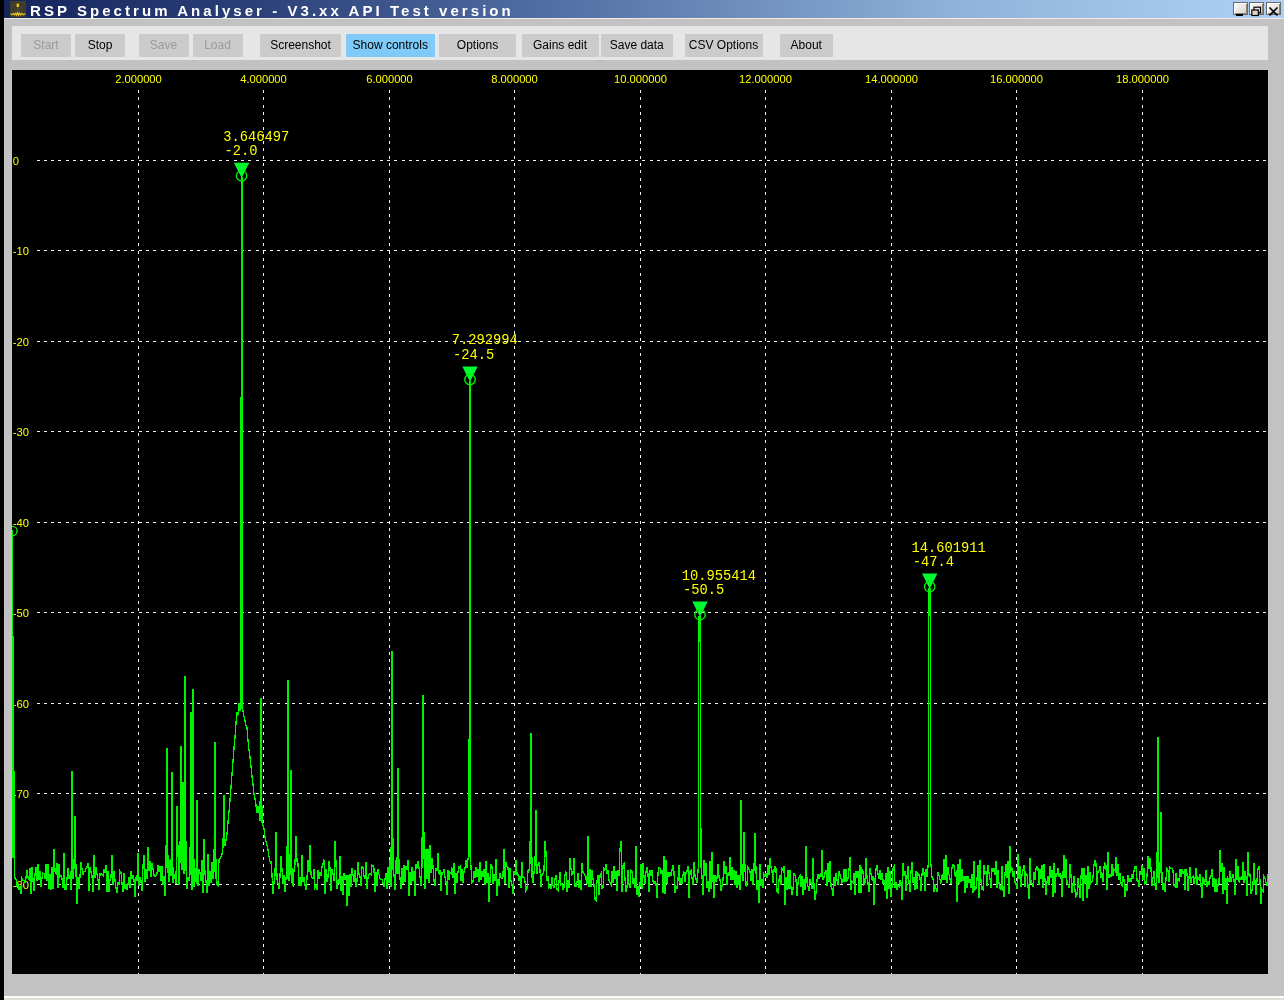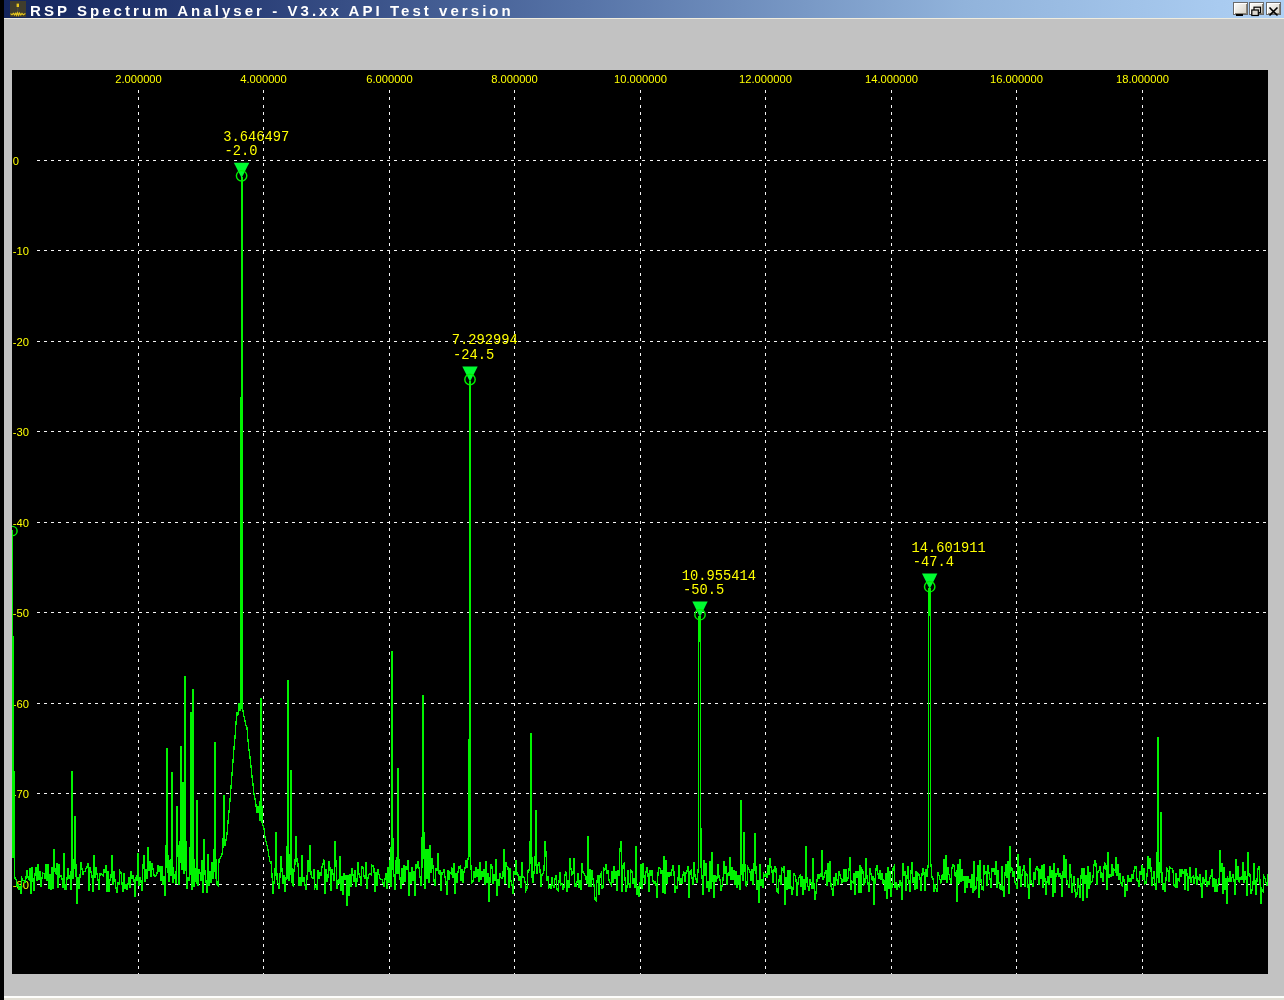--- a/index.html
+++ b/index.html
@@ -41,20 +41,33 @@
         </svg></div>
   <div class="wb" style="left:1245px"><svg width="13" height="11" viewBox="0 0 13 11">
           <rect x="4" y="1.2" width="6.5" height="5.5" fill="none" stroke="#000" stroke-width="1.2"></rect>
           <rect x="1.8" y="4" width="6.5" height="5.5" fill="#dcd8d0" stroke="#000" stroke-width="1.2"></rect>
         </svg></div>
   <div class="wb" style="left:1262px"><svg width="13" height="11" viewBox="0 0 13 11">
           <path d="M2.5,1.5 L10.5,9.5 M10.5,1.5 L2.5,9.5" stroke="#000" stroke-width="1.6"></path>
         </svg></div>
 </div>
 <div id="tline"></div>
+<div id="toolbar">
+<div class="btn dis" style="left:9px;width:50px">Start</div>
+<div class="btn" style="left:63px;width:50px">Stop</div>
+<div class="btn dis" style="left:126.5px;width:50px">Save</div>
+<div class="btn dis" style="left:180.5px;width:50px">Load</div>
+<div class="btn" style="left:248px;width:81px">Screenshot</div>
+<div class="btn sel" style="left:333.5px;width:89.5px">Show controls</div>
+<div class="btn" style="left:427px;width:77px">Options</div>
+<div class="btn" style="left:509.5px;width:77px">Gains edit</div>
+<div class="btn" style="left:589px;width:71.5px">Save data</div>
+<div class="btn" style="left:672.5px;width:78px">CSV Options</div>
+<div class="btn" style="left:767.5px;width:53.5px">About</div>
+</div>
 <svg id="plot" width="1256" height="904" viewBox="0 0 1256 904">
 <rect x="0" y="0" width="1256" height="904" fill="#000"></rect>
 <line x1="126.5" y1="20" x2="126.5" y2="904" class="g"></line>
 <line x1="251.5" y1="20" x2="251.5" y2="904" class="g"></line>
 <line x1="377.5" y1="20" x2="377.5" y2="904" class="g"></line>
 <line x1="502.5" y1="20" x2="502.5" y2="904" class="g"></line>
 <line x1="628.5" y1="20" x2="628.5" y2="904" class="g"></line>
 <line x1="753.5" y1="20" x2="753.5" y2="904" class="g"></line>
 <line x1="879.5" y1="20" x2="879.5" y2="904" class="g"></line>
 <line x1="1004.5" y1="20" x2="1004.5" y2="904" class="g"></line>

